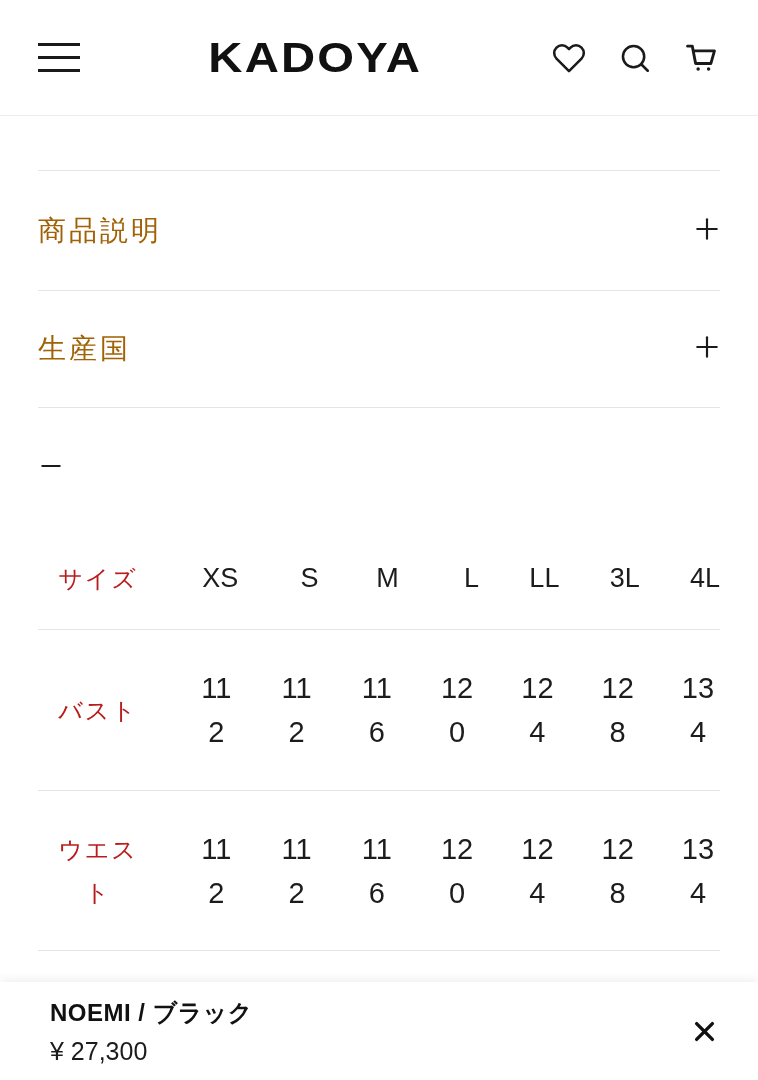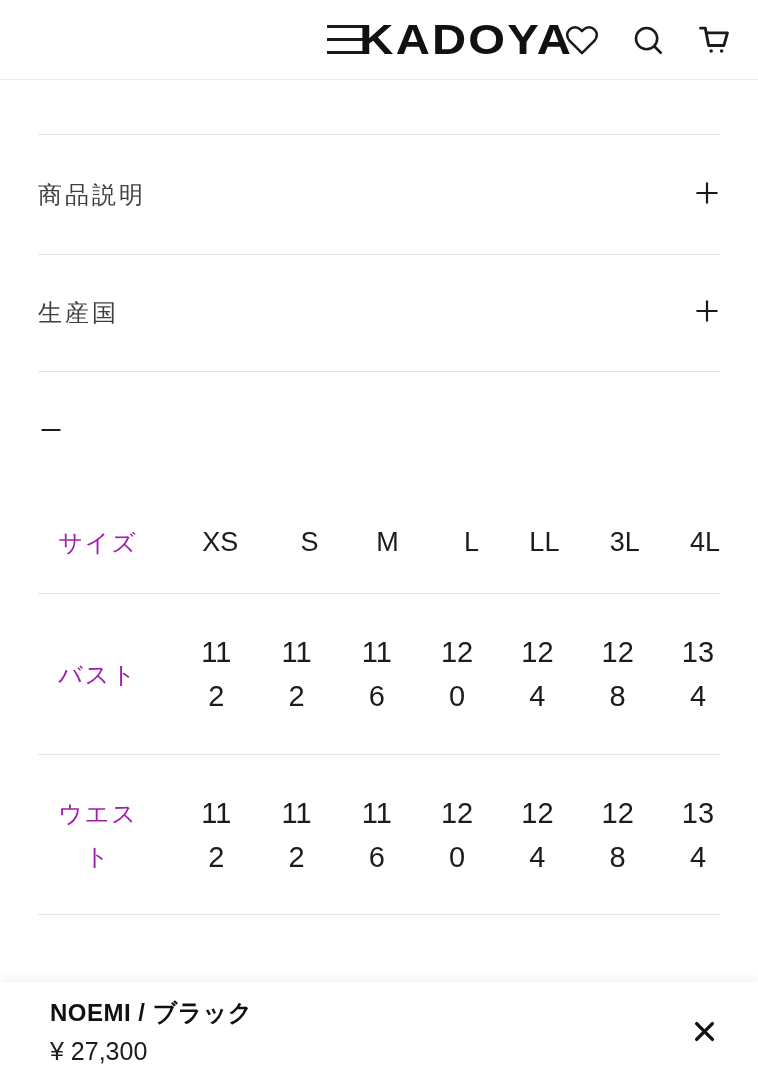--- a/index.html
+++ b/index.html
@@ -1,48 +1,48 @@
 <!DOCTYPE html>
 <html lang="ja"><head>
 <meta charset="utf-8">
 <style>
   * { margin:0; padding:0; box-sizing:border-box; }
   html,body { width:758px; height:1080px; background:#ffffff; overflow:hidden;
     font-family:"Liberation Sans","DejaVu Sans",sans-serif; color:#1a1a1a; }
 
   
-  .header { height:80px; display:flex; align-items:center; justify-content:flex-end;
-    padding:0 25px; border-bottom:1px solid #ececec; background:#fff; }
+  .header { height:116px; display:flex; align-items:center; justify-content:space-between;
+    padding:0 38px; border-bottom:1px solid #ececec; background:#fff; }
   .hamburger { width:42px; display:flex; flex-direction:column; gap:10px; cursor:pointer; }
   .hamburger span { display:block; height:3px; background:#1a1a1a; }
   .brand-logo { font-size:43px; font-weight:900; letter-spacing:2px; color:#111;
     transform:scaleX(1.1); transform-origin:center; white-space:nowrap; }
   .header-icons { display:flex; align-items:center; gap:28px; }
   .hicon { width:38px; height:38px; display:flex; align-items:center; justify-content:center; cursor:pointer; }
   .hicon svg { stroke:#1a1a1a; fill:none; stroke-width:1.8; stroke-linecap:round; stroke-linejoin:round; }
 
   
   .main { padding:0 38px; }
   .top-gap { height:54px; }
   .divider { height:1px; background:#e4e4e4; }
   .acc-row { height:119px; display:flex; align-items:center; justify-content:space-between; cursor:pointer; }
   .acc-row.short { height:116px; }
-  .acc-title { font-size:24px; letter-spacing:3px; color:#404040; }
+  .acc-title { font-size:28px; letter-spacing:3px; color:#a16207; }
   .acc-icon svg { stroke:#1a1a1a; stroke-width:2; stroke-linecap:round; }
 
   
   .size-table { }
   .t-row { display:flex; align-items:center; }
   .t-head { height:102px; }
   .t-body1 { height:160px; }
   .t-body2 { height:159px; }
   .cell-first { width:120px; display:flex; justify-content:center; }
   .cell { flex:1; display:flex; justify-content:flex-end; }
   .jp-label { font-size:24px; letter-spacing:2px; line-height:43px; max-width:90px;
-    text-align:center; word-break:break-all; color:#a21caf; }
+    text-align:center; word-break:break-all; color:#b91c1c; }
   .col-head { font-size:27px; font-weight:500; color:#1c1c1c; }
   .num { font-size:29px; line-height:44px; width:44px; text-align:center;
     word-break:break-all; color:#1c1c1c; }
 
   
   .bottom-bar { position:fixed; left:0; right:0; bottom:0; height:98px; background:#fff;
     box-shadow:0 -2px 10px rgba(0,0,0,0.07);
     display:flex; align-items:center; justify-content:space-between; padding:0 30px 0 50px;gap:17px; }
   .bb-info { display:flex; flex-direction:column; gap:8px; }
   .bb-title { font-size:24px; font-weight:700; color:#111; letter-spacing:0.5px; }

